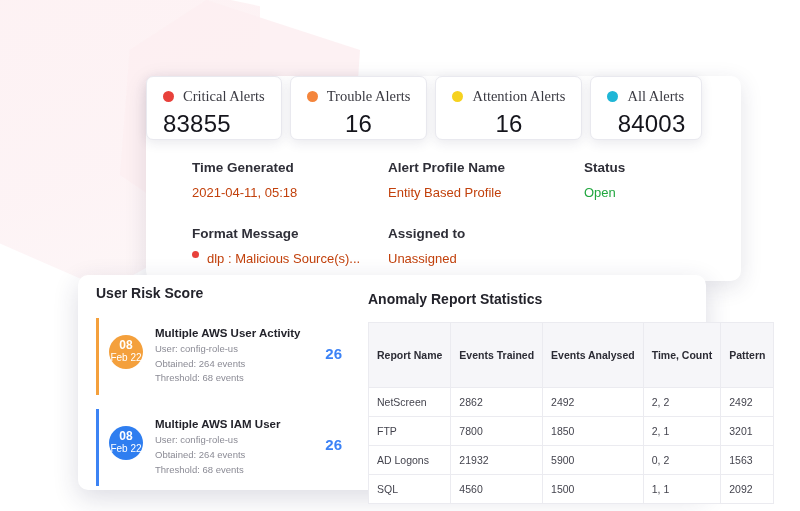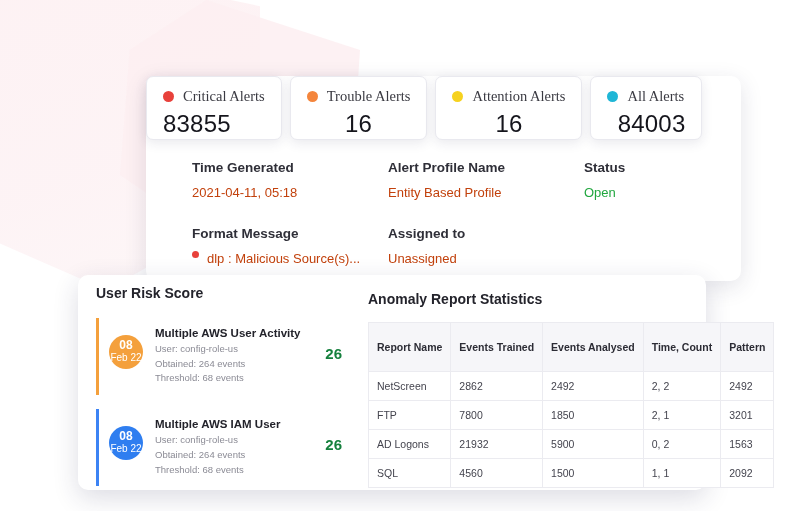--- a/index.html
+++ b/index.html
@@ -203,38 +203,38 @@
     margin-bottom: 3px;
   }
   .risk-meta {
     font-size: 9.5px;
     color: #8b8b95;
     line-height: 1.55;
   }
   .risk-score {
     font-size: 15px;
     font-weight: bold;
-    color: #15803d;
+    color: #3b82f6;
     margin: 18px 4px 0 6px;
     flex: 0 0 auto;
   }
 
   
   table.anomaly {
     margin-top: 15px;
     border-collapse: collapse;
     width: 318px;
     font-size: 10.5px;
   }
   table.anomaly th {
     background: #f6f6f9;
     color: #2c2c35;
     font-weight: bold;
     text-align: left;
-    padding: 18px 8px;
+    padding: 26px 8px;
     border: 1px solid #ebebf0;
     white-space: nowrap;
   }
   table.anomaly td {
     color: #44444e;
     text-align: left;
     padding: 8px 8px;
     border: 1px solid #ebebf0;
     background: #ffffff;
     white-space: nowrap;

